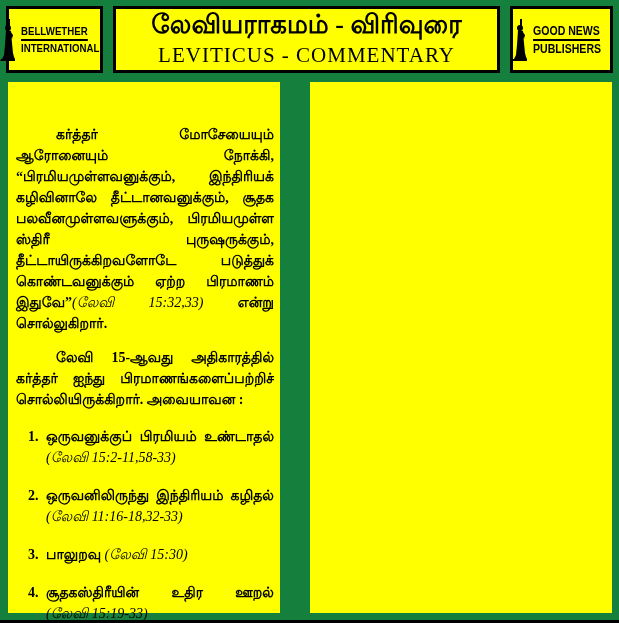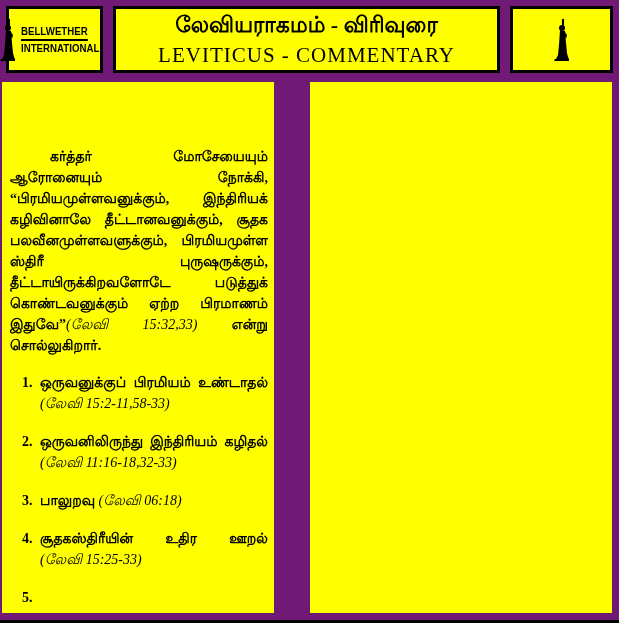--- a/index.html
+++ b/index.html
@@ -3,21 +3,21 @@
 <meta charset="utf-8">
 <style>
   html,body{margin:0;padding:0;}
   body{
     font-family:"Liberation Serif","DejaVu Serif",serif;
     background:#0000D8;
   }
   .page{
     position:relative;
     width:619px;height:623px;
-    background:#701a75;
+    background:#15803d;
     overflow:hidden;
   }
   .box{
     position:absolute;
     background:#FFFF00;
     box-sizing:border-box;
   }
   .bordered{border:3px solid #000;}
 
   
@@ -38,31 +38,31 @@
     white-space:nowrap;
   }
   .logo-line.first{border-bottom:2px solid #000;padding-bottom:1px;margin-bottom:1px;}
   .logo-box-right .logo-line{font-size:12px;line-height:14px;}
 
   .title-box{
     left:113px;top:6px;width:387px;height:67px;
     display:flex;flex-direction:column;align-items:center;justify-content:center;
   }
   .title-tamil{
-    font-size:22px;font-weight:bold;color:#000;line-height:30px;white-space:nowrap;
+    font-size:26px;font-weight:bold;color:#000;line-height:30px;white-space:nowrap;
   }
   .title-english{
     font-size:21px;font-weight:normal;color:#000;line-height:30px;
     letter-spacing:1px;white-space:nowrap;
   }
 
   
   .panel-left{
-    left:2px;top:82px;width:272px;height:531px;
-    padding:64px 6px 0 8px;
+    left:8px;top:82px;width:272px;height:531px;
+    padding:42px 6px 0 8px;
   }
   .panel-right{left:310px;top:82px;width:302px;height:531px;}
 
   .panel-left, .panel-left p, .panel-left li{
     font-size:14px;line-height:21px;font-weight:bold;color:#000;
   }
   .para{
     margin:0;
     text-align:justify;
     text-indent:40px;
@@ -116,47 +116,52 @@
   <div class="box bordered logo-box logo-box-right">
     <svg class="figure-icon" width="16" height="42" viewBox="0 0 16 42" aria-hidden="true">
       <g fill="#000">
         <rect x="8" y="0" width="2" height="8"></rect>
         <circle cx="8" cy="9" r="3"></circle>
         <path d="M6,11 L11,12 L12,24 L13,34 L14,38 L15,40 L2,40 L4,36 L5,26 Z"></path>
         <path d="M1,40 L15,40 L15,42 L0,42 Z"></path>
         <path d="M10,12 L13,16 L12,20 L10,16 Z"></path>
       </g>
     </svg>
+    <div class="logo-text">
+      <span class="logo-line first">GOOD NEWS</span>
+      <span class="logo-line">PUBLISHERS</span>
+    </div>
   </div>
 
   <div class="box panel-left" lang="ta">
 
     <p class="para p1"><span>கர்த்தர் மோசேயையும் ஆரோனையும் நோக்கி, “பிரமியமுள்ளவனுக்கும், இந்திரியக் கழிவினாலே தீட்டானவனுக்கும், சூதக பலவீனமுள்ளவளுக்கும், பிரமியமுள்ள ஸ்திரீ புருஷருக்கும், தீட்டாயிருக்கிறவளோடே படுத்துக் கொண்டவனுக்கும் ஏற்ற பிரமாணம் இதுவே”</span><span class="ref">(லேவி 15:32,33)</span><span> என்று சொல்லுகிறார்.</span></p>
 
+    <p class="para p2">லேவி 15-ஆவது அதிகாரத்தில் கர்த்தர் ஐந்து பிரமாணங்களைப்பற்றிச் சொல்லியிருக்கிறார். அவையாவன :</p>
 
     <ol class="law-list">
       <li class="law-item">
         <span class="law-num">1.</span>
         <span>ஒருவனுக்குப் பிரமியம் உண்டாதல்</span>
         <span class="ref">(லேவி 15:2-11,58-33)</span>
       </li>
       <li class="law-item">
         <span class="law-num">2.</span>
         <span>ஒருவனிலிருந்து இந்திரியம் கழிதல்</span>
         <span class="ref">(லேவி 11:16-18,32-33)</span>
       </li>
       <li class="law-item">
         <span class="law-num">3.</span>
         <span>பாலுறவு</span>
-        <span class="ref">(லேவி 06:18)</span>
+        <span class="ref">(லேவி 15:30)</span>
       </li>
       <li class="law-item">
         <span class="law-num">4.</span>
         <span>சூதகஸ்திரீயின் உதிர ஊறல்</span>
-        <span class="ref">(லேவி 15:25-33)</span>
+        <span class="ref">(லேவி 15:19-33)</span>
       </li>
       <li class="law-item">
         <span class="law-num">5.</span>
 
       </li>
     </ol>
   </div>
 
   <div class="box panel-right"></div>
 

